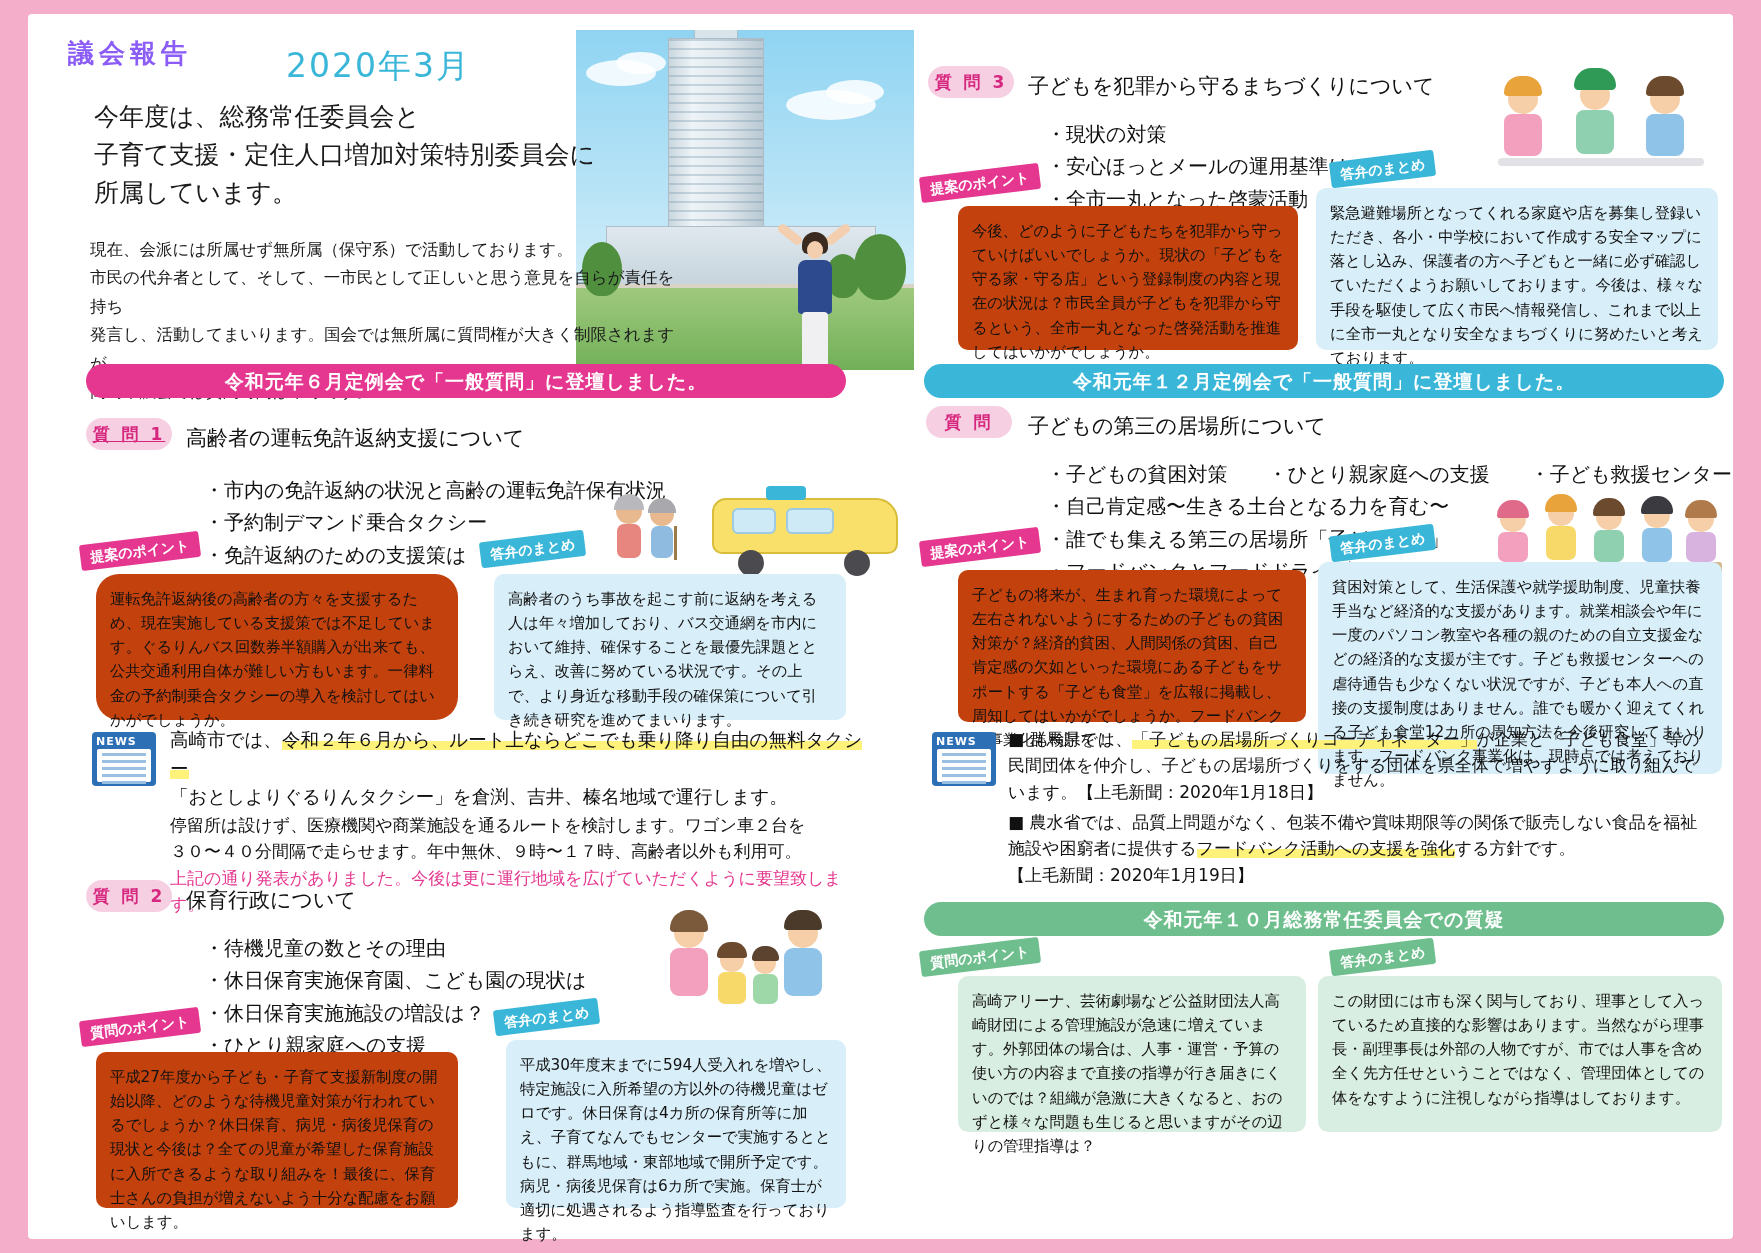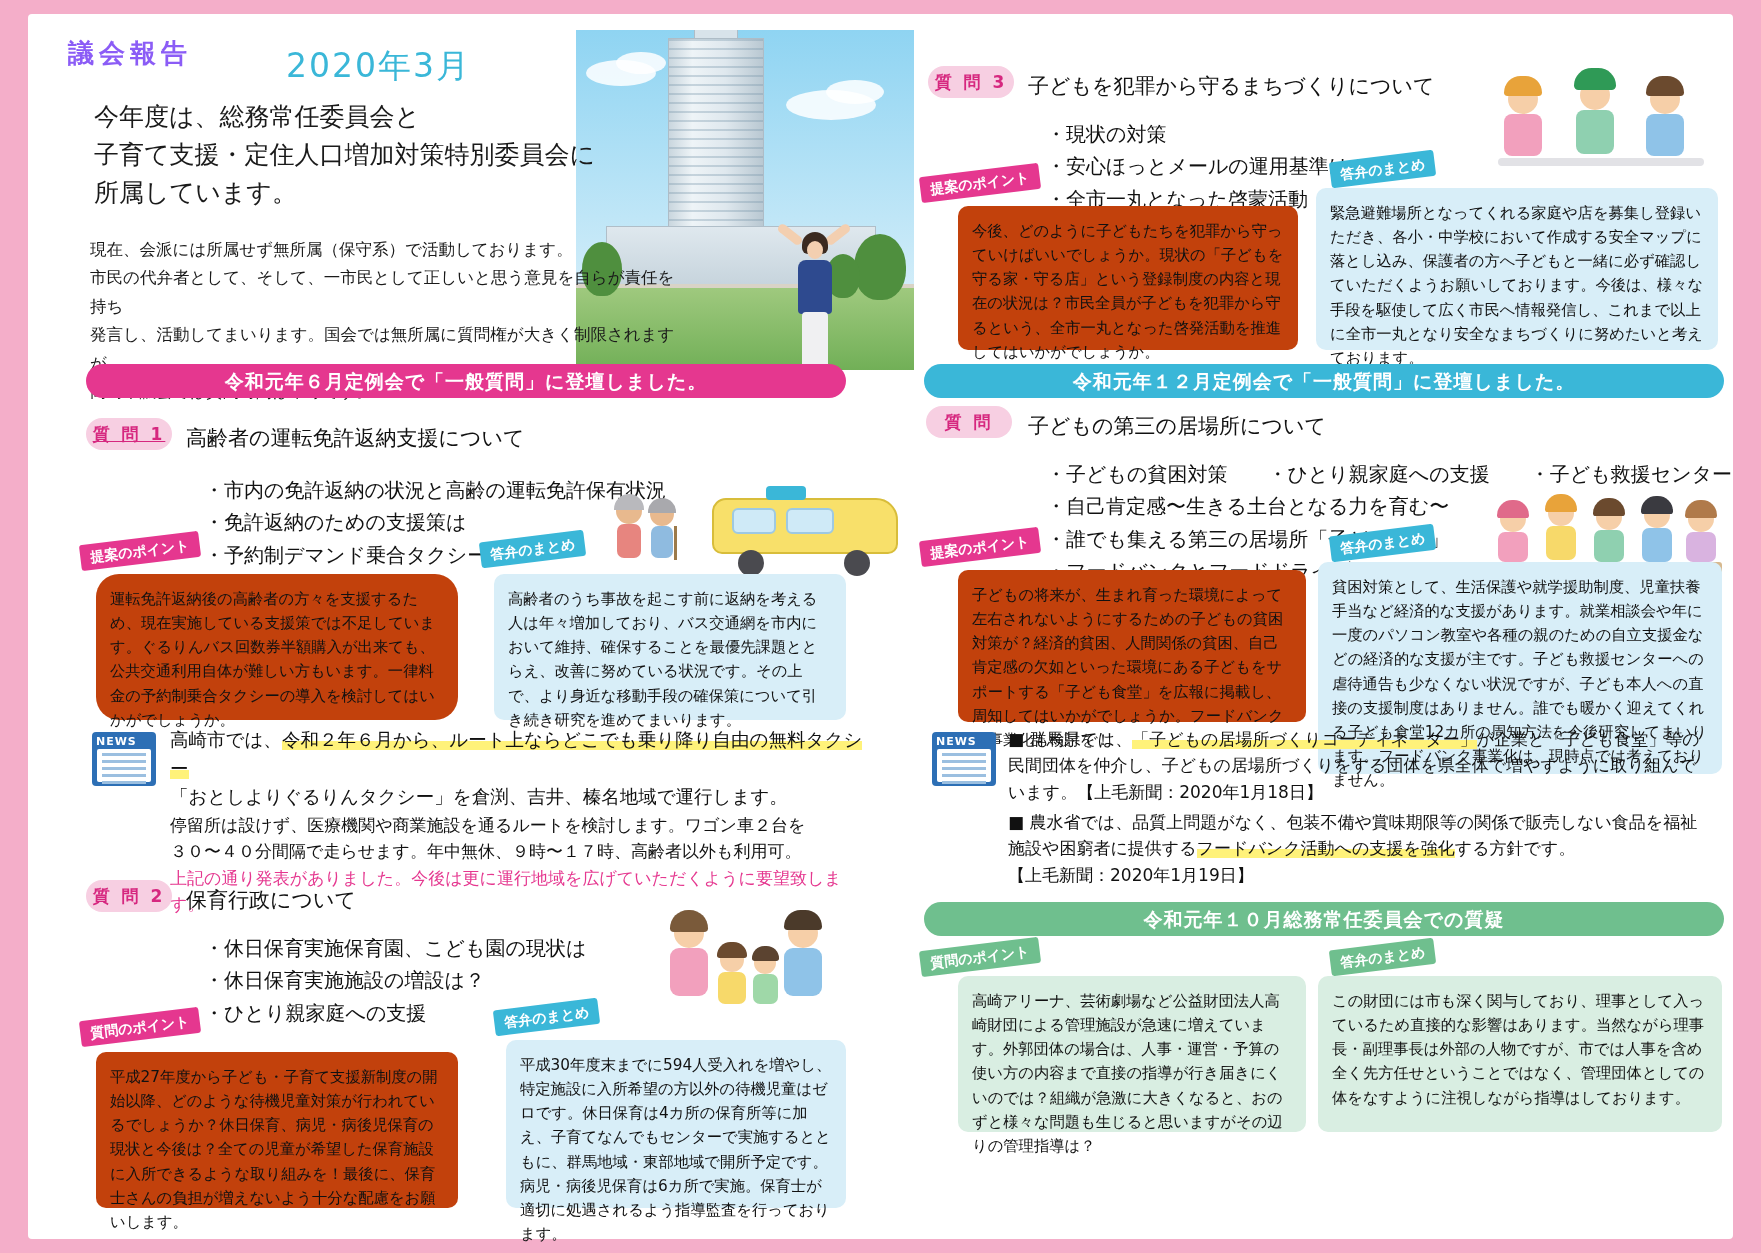--- a/index.html
+++ b/index.html
@@ -166,22 +166,22 @@
 市民の代弁者として、そして、一市民として正しいと思う意見を自らが責任を持ち
 発言し、活動してまいります。国会では無所属に質問権が大きく制限されますが、
 高崎市議会では質問時間は平等です。</div>
 
     <div class="banner pink" style="left:58px; top:350px; width:760px;">令和元年６月定例会で「一般質問」に登壇しました。</div>
 
     <div class="qlabel" style="left:58px; top:404px;text-decoration:underline;">質 問 1</div>
     <div class="qtitle" style="left:158px; top:410px;">高齢者の運転免許返納支援について</div>
     <div class="bullets" style="left:176px; top:460px;">
       <div>・市内の免許返納の状況と高齢の運転免許保有状況</div>
+      <div>・予約制デマンド乗合タクシー</div>
       <div>・免許返納のための支援策は</div>
-      <div>・予約制デマンド乗合タクシー</div>
     </div>
 
     <div class="illus" style="left:588px; top:468px; width:290px; height:86px;">
       <div style="position:absolute;left:0;top:16px;width:26px;height:26px;border-radius:50%;background:#e8b98e;"></div>
       <div style="position:absolute;left:-2px;top:12px;width:30px;height:16px;border-radius:15px 15px 0 0;background:#b9b9bd;"></div>
       <div style="position:absolute;left:1px;top:42px;width:24px;height:34px;border-radius:7px;background:#e7857f;"></div>
       <div style="position:absolute;left:34px;top:20px;width:24px;height:24px;border-radius:50%;background:#e8b98e;"></div>
       <div style="position:absolute;left:32px;top:16px;width:28px;height:15px;border-radius:14px 14px 0 0;background:#a9a9ad;"></div>
       <div style="position:absolute;left:35px;top:44px;width:22px;height:32px;border-radius:7px;background:#8fbbe0;"></div>
       <div style="position:absolute;left:58px;top:44px;width:3px;height:34px;background:#9c7a4a;"></div>
@@ -214,20 +214,21 @@
       <div><span>高崎市では、</span><span class="hl-yellow">令和２年６月から、ルート上ならどこでも乗り降り自由の無料タクシー</span></div>
       <div>「おとしよりぐるりんタクシー」を倉渕、吉井、榛名地域で運行します。</div>
       <div style="font-size:17px;">停留所は設けず、医療機関や商業施設を通るルートを検討します。ワゴン車２台を</div>
       <div style="font-size:17px;">３０〜４０分間隔で走らせます。年中無休、９時〜１７時、高齢者以外も利用可。</div>
       <div class="note-pink" style="font-size:17px;">上記の通り発表がありました。今後は更に運行地域を広げていただくように要望致します。</div>
     </div>
 
     <div class="qlabel" style="left:58px; top:866px;">質 問 2</div>
     <div class="qtitle" style="left:158px; top:872px;">保育行政について</div>
     <div class="bullets" style="left:176px; top:918px;">
+      <div>・待機児童の数とその理由</div>
       <div>・休日保育実施保育園、こども園の現状は</div>
       <div>・休日保育実施施設の増設は？</div>
       <div>・ひとり親家庭への支援</div>
     </div>
 
     <div class="illus" style="left:640px; top:890px; width:190px; height:120px;">
       <div style="position:absolute;left:6px;top:14px;width:30px;height:30px;border-radius:50%;background:#f6cfa8;"></div>
       <div style="position:absolute;left:2px;top:6px;width:38px;height:22px;border-radius:19px 19px 4px 4px;background:#7a5a3a;"></div>
       <div style="position:absolute;left:2px;top:44px;width:38px;height:48px;border-radius:9px;background:#f2a0bd;"></div>
       <div style="position:absolute;left:120px;top:14px;width:30px;height:30px;border-radius:50%;background:#f6cfa8;"></div>

